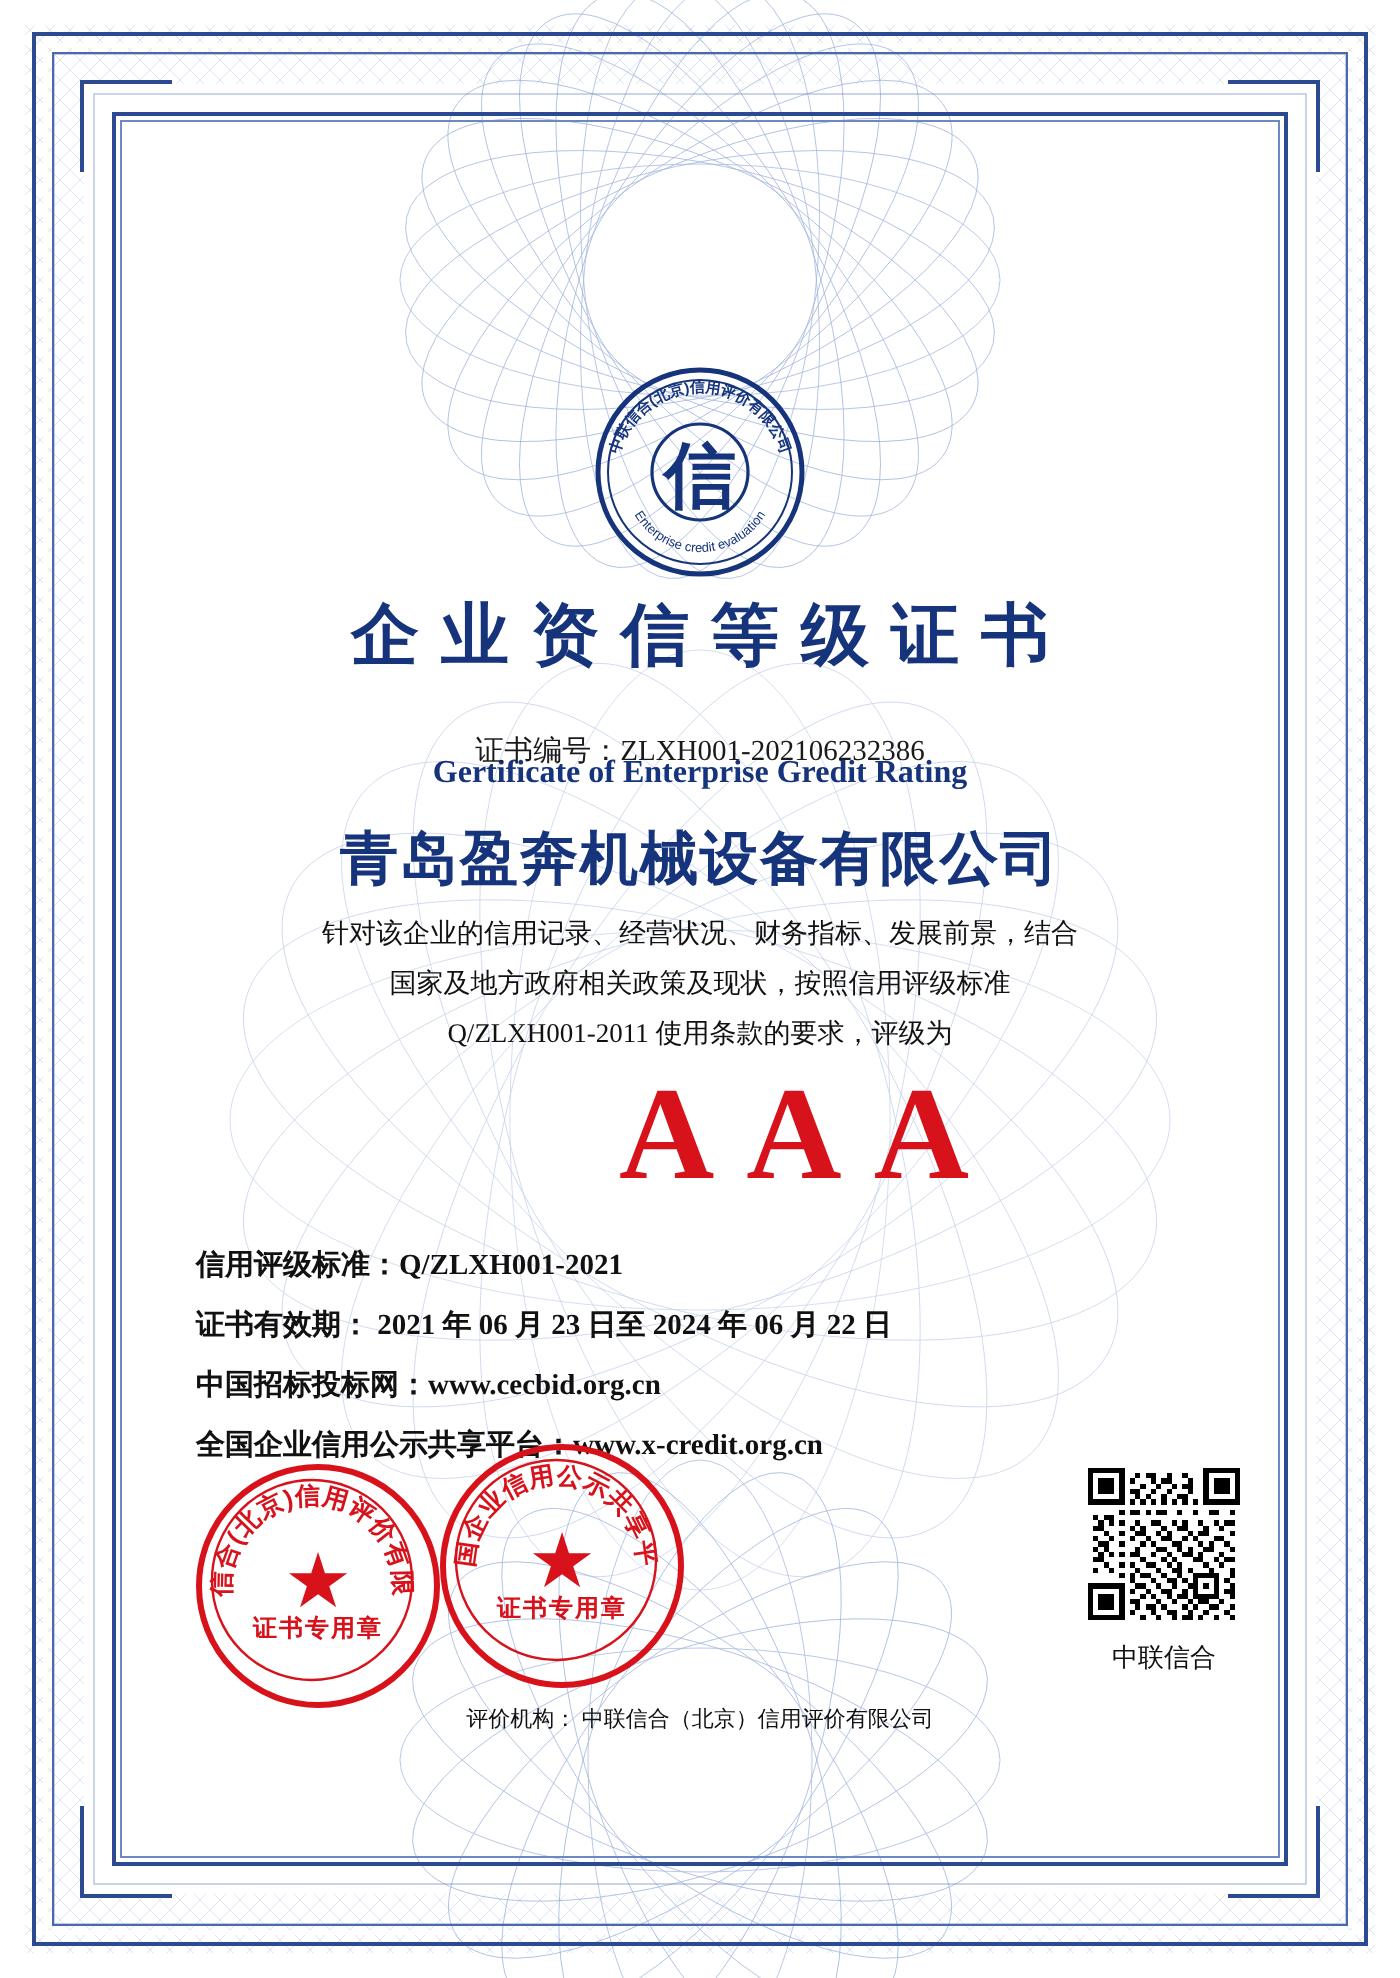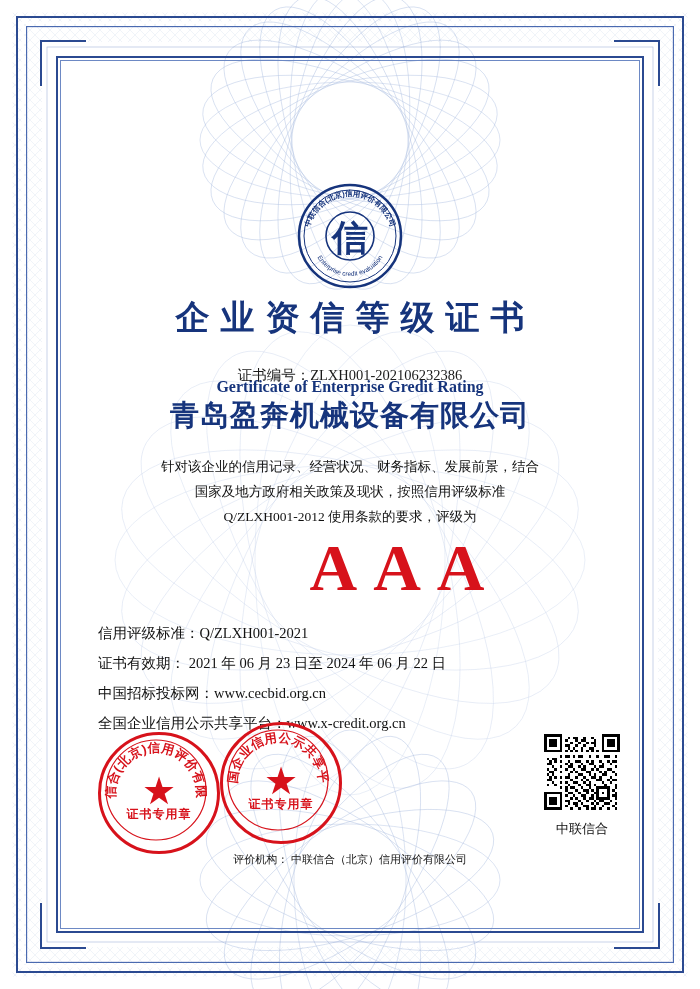--- a/index.html
+++ b/index.html
@@ -103,21 +103,21 @@
     top: 304px;
     width: 100%;
     text-align: center;
     font-size: 14.5px;
     color: #1a1a1a;
     font-family: "Liberation Serif", serif;
   }
 
   .company {
     position: absolute;
-    top: 334px;
+    top: 348px;
     width: 100%;
     text-align: center;
     font-size: 29px;
     font-weight: bold;
     color: #16347c;
     letter-spacing: 1px;
     font-family: "Liberation Serif", serif;
   }
 
   .body-text {
@@ -148,20 +148,21 @@
 
   .info-block {
     position: absolute;
     top: 556px;
     left: 36px;
     right: 36px;
     font-size: 14.5px;
     line-height: 30px;
     color: #111;
     font-family: "Liberation Serif", serif;
+    font-weight: bold;
   }
   .info-block div { white-space: nowrap; }
 
   
   .seal {
     position: absolute;
     width: 116px;
     height: 116px;
     border-radius: 50%;
     border: 3px solid #d7121b;
@@ -359,21 +360,21 @@
     <div class="title-cn">企业资信等级证书</div>
     <div class="title-en">Gertificate of Enterprise Gredit Rating</div>
 
     <div class="cert-no">证书编号：ZLXH001-202106232386</div>
 
     <div class="company">青岛盈奔机械设备有限公司</div>
 
     <div class="body-text">
       <div>针对该企业的信用记录、经营状况、财务指标、发展前景，结合</div>
       <div>国家及地方政府相关政策及现状，按照信用评级标准</div>
-      <div>Q/ZLXH001-2012 使用条款的要求，评级为</div>
+      <div>Q/ZLXH001-2011 使用条款的要求，评级为</div>
     </div>
 
     <div class="grade">AAA</div>
 
     <div class="info-block">
       <div>信用评级标准：Q/ZLXH001-2021</div>
       <div>证书有效期： 2021 年 06 月 23 日至 2024 年 06 月 22 日</div>
       <div>中国招标投标网：www.cecbid.org.cn</div>
       <div>全国企业信用公示共享平台：www.x-credit.org.cn</div>
     </div>

